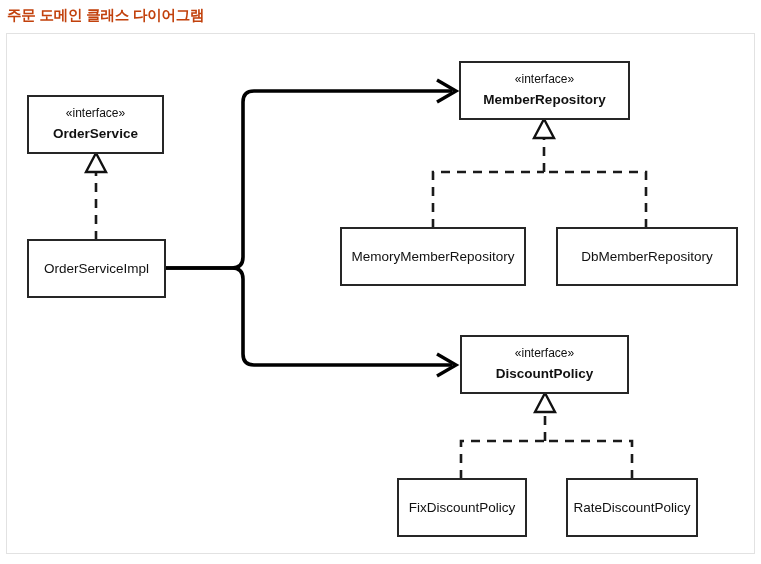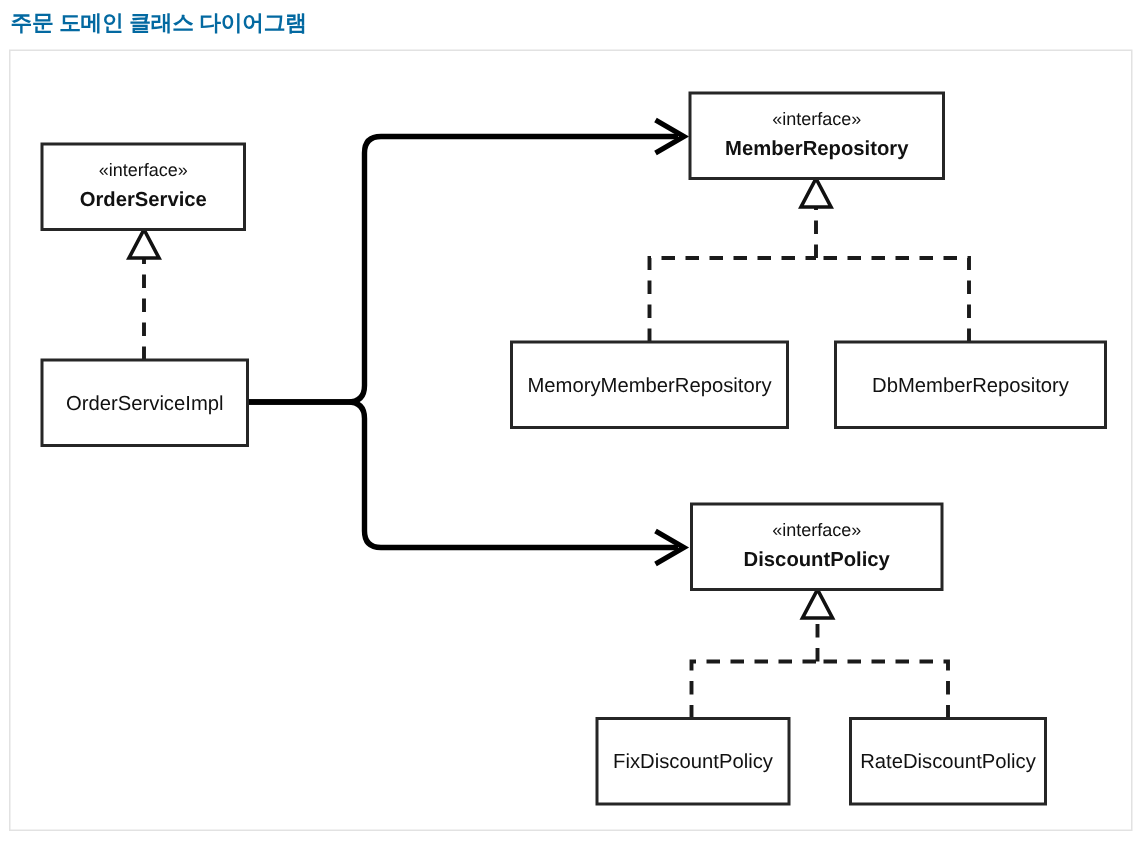--- a/index.html
+++ b/index.html
@@ -13,21 +13,21 @@
     font-family: "Liberation Sans", sans-serif;
     position: relative;
     overflow: hidden;
   }
   #page-title {
     position: absolute;
     left: 7px;
     top: 6px;
     font-size: 14.5px;
     font-weight: bold;
-    color: #0369a1;
+    color: #c2410c;
     letter-spacing: -0.2px;
     white-space: nowrap;
   }
   #diagram-frame {
     position: absolute;
     left: 6px;
     top: 33px;
     width: 749px;
     height: 521px;
     border: 1px solid #e2e2e2;

